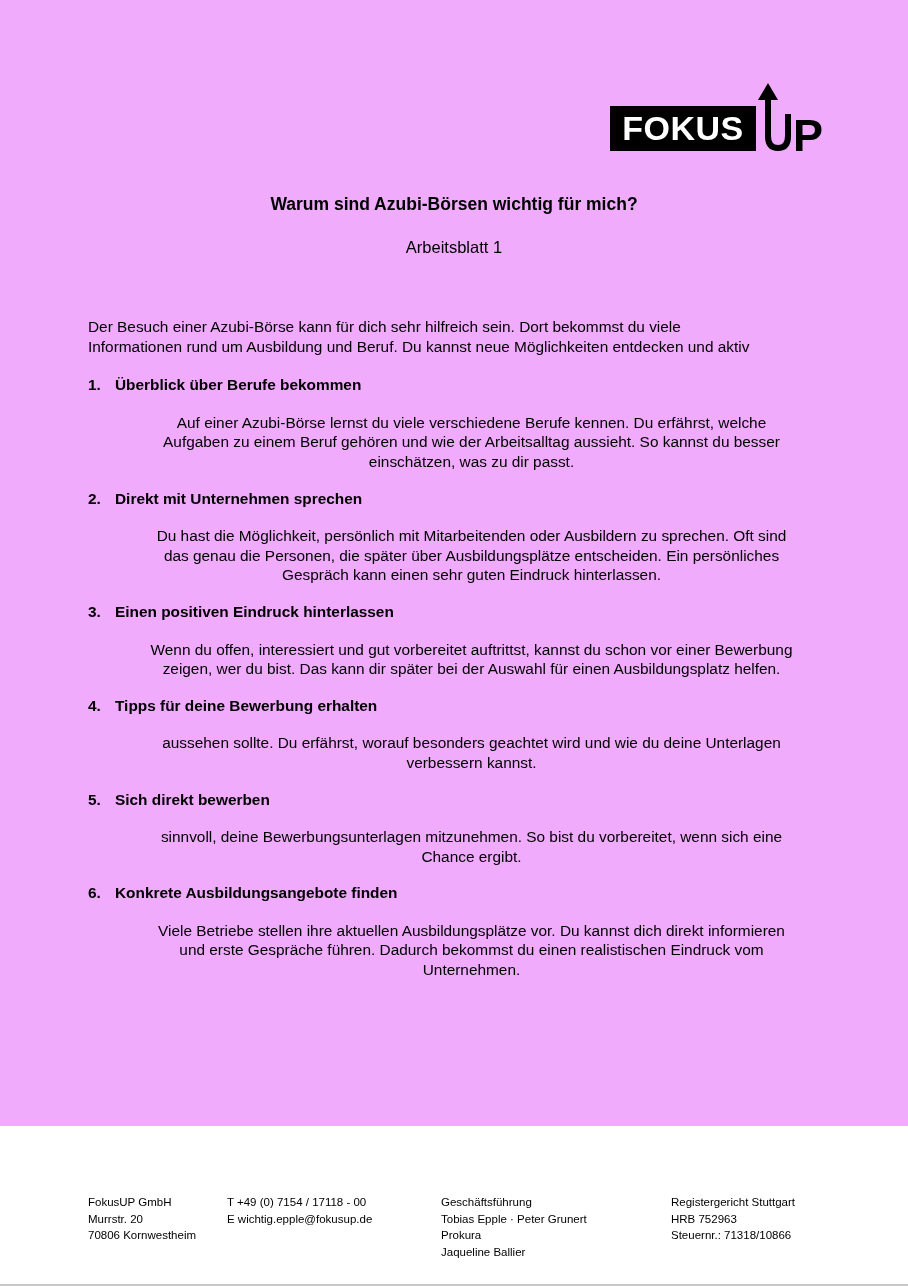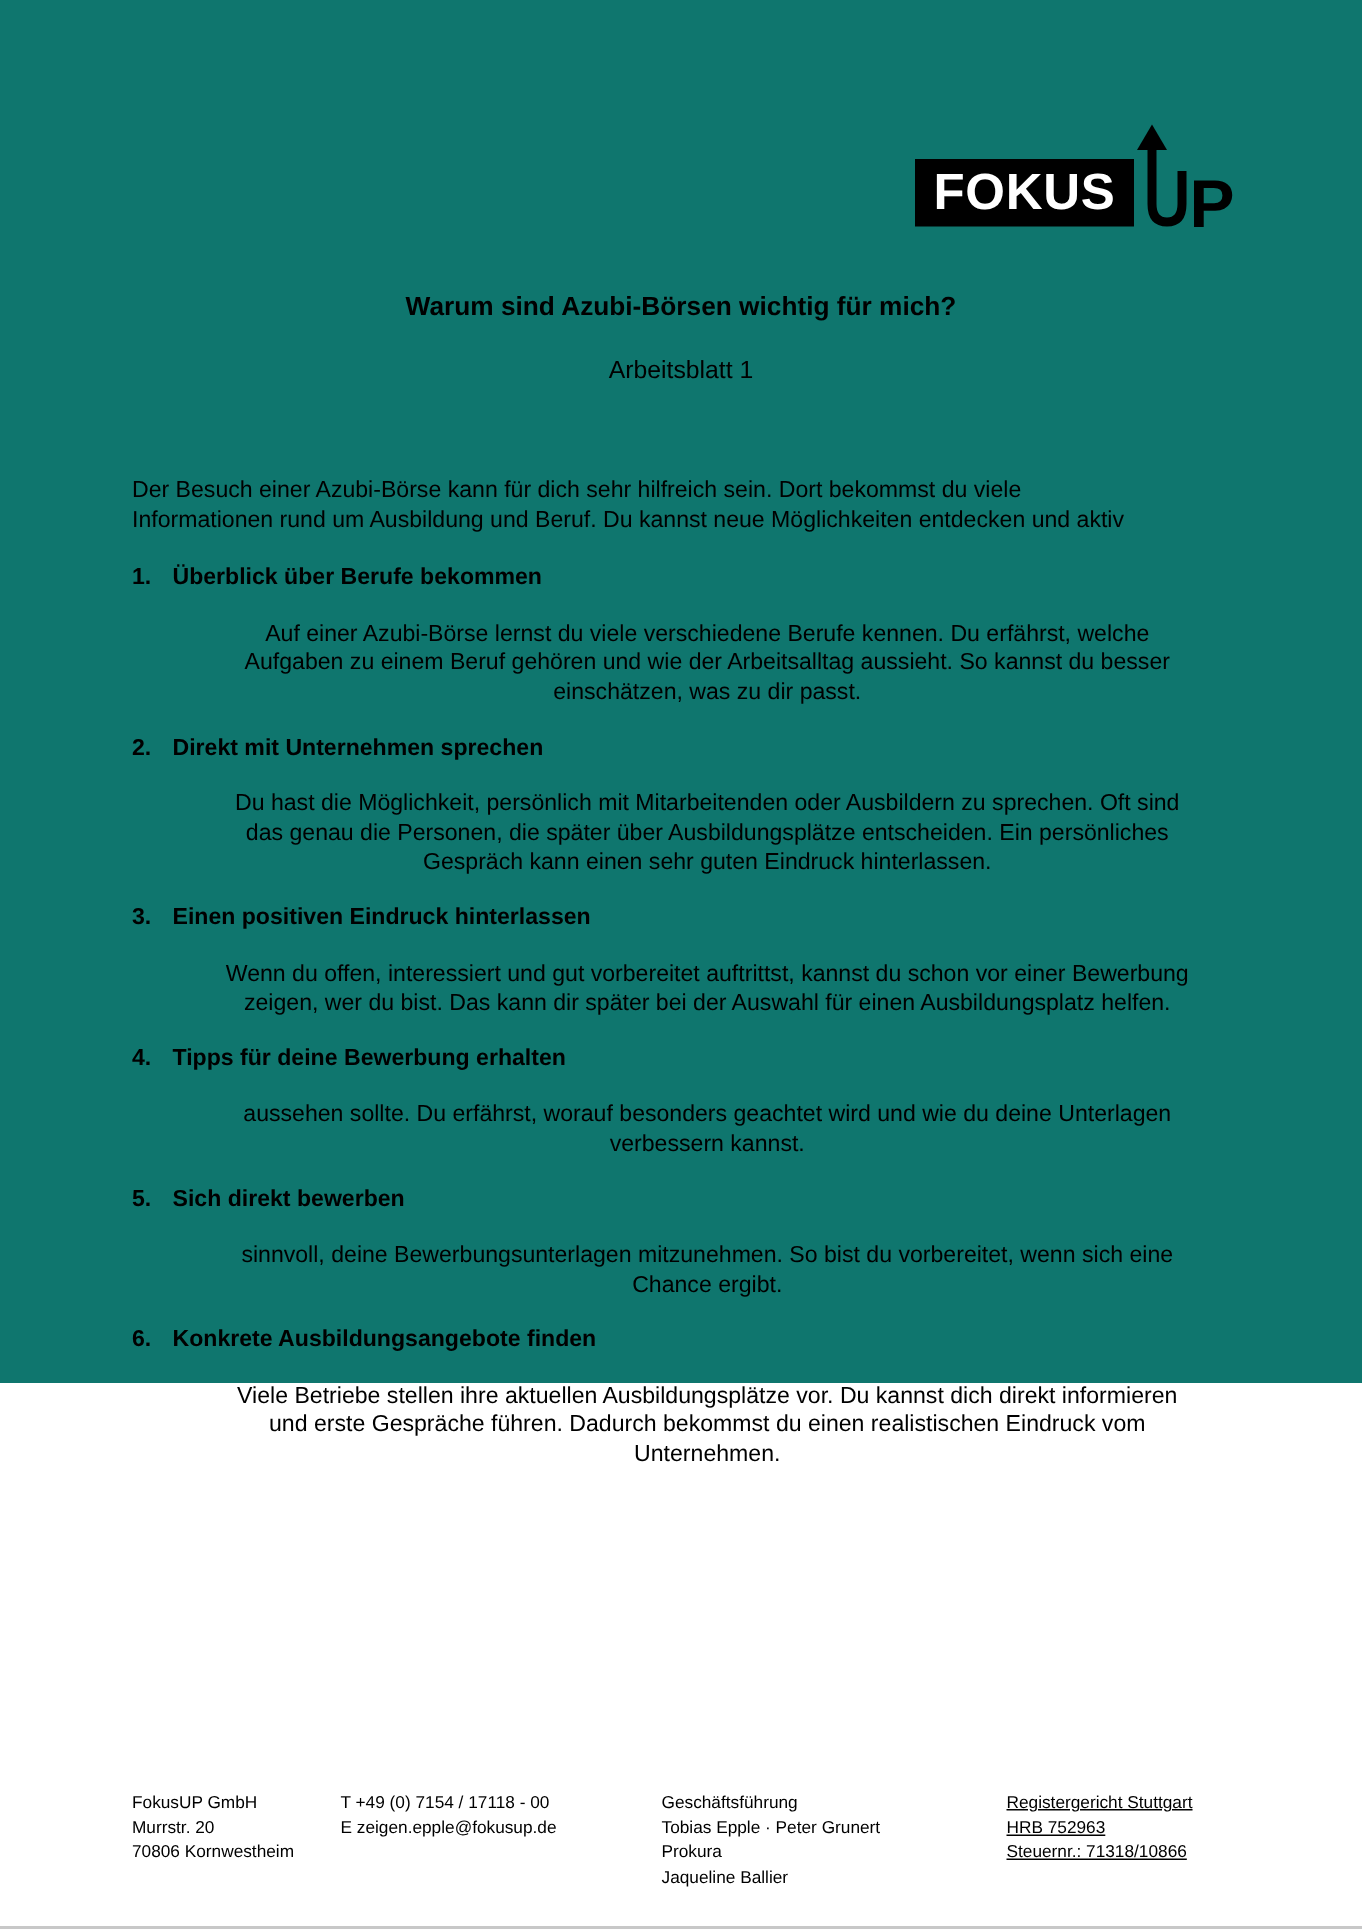--- a/index.html
+++ b/index.html
@@ -1,20 +1,20 @@
 <!DOCTYPE html>
 <html><head>
 <meta charset="utf-8">
 <style>
   html, body { margin: 0; padding: 0; background: #ffffff; }
   body {
     width: 908px; height: 1286px; position: relative; overflow: hidden;
     font-family: "Liberation Sans", sans-serif; color: #000;
   }
-  .page { position: absolute; left: 0; top: 0; width: 908px; height: 922px; background: #0f766e; }
+  .page { position: absolute; left: 0; top: 0; width: 908px; height: 1126px; background: #f0abfc; }
   .bottom-edge { position: absolute; left: 0; top: 1284px; width: 908px; height: 2px; background: #c8c8c8; }
 
   
   .logo { position: absolute; left: 610px; top: 80px; width: 215px; height: 75px; }
   .logo-box {
     position: absolute; left: 0; top: 26px; width: 146px; height: 45px; background: #000;
     color: #fff; font-weight: bold; font-size: 34px; line-height: 45px; text-align: center; letter-spacing: 0.5px;
   }
   .logo-svg { position: absolute; left: 146px; top: 0; width: 70px; height: 75px; }
 
@@ -139,28 +139,28 @@
   </div>
 
   <div class="footer">
     <div class="fcol" style="left:88px;">
       <div class="b">FokusUP GmbH</div>
       <div>Murrstr. 20</div>
       <div>70806 Kornwestheim</div>
     </div>
     <div class="fcol" style="left:227px;">
       <div>T +49 (0) 7154 / 17118 - 00</div>
-      <div>E zeigen.epple@fokusup.de</div>
+      <div>E wichtig.epple@fokusup.de</div>
     </div>
     <div class="fcol" style="left:429px;margin-left:12px;">
       <div class="b">Geschäftsführung</div>
       <div>Tobias Epple · Peter Grunert</div>
       <div class="b">Prokura</div>
       <div>Jaqueline Ballier</div>
     </div>
-    <div class="fcol" style="left:671px;text-decoration:underline;">
+    <div class="fcol" style="left:671px;">
       <div>Registergericht Stuttgart</div>
       <div>HRB 752963</div>
       <div>Steuernr.: 71318/10866</div>
     </div>
   </div>
 </div>
 <div class="bottom-edge"></div>
 
 </body></html>

